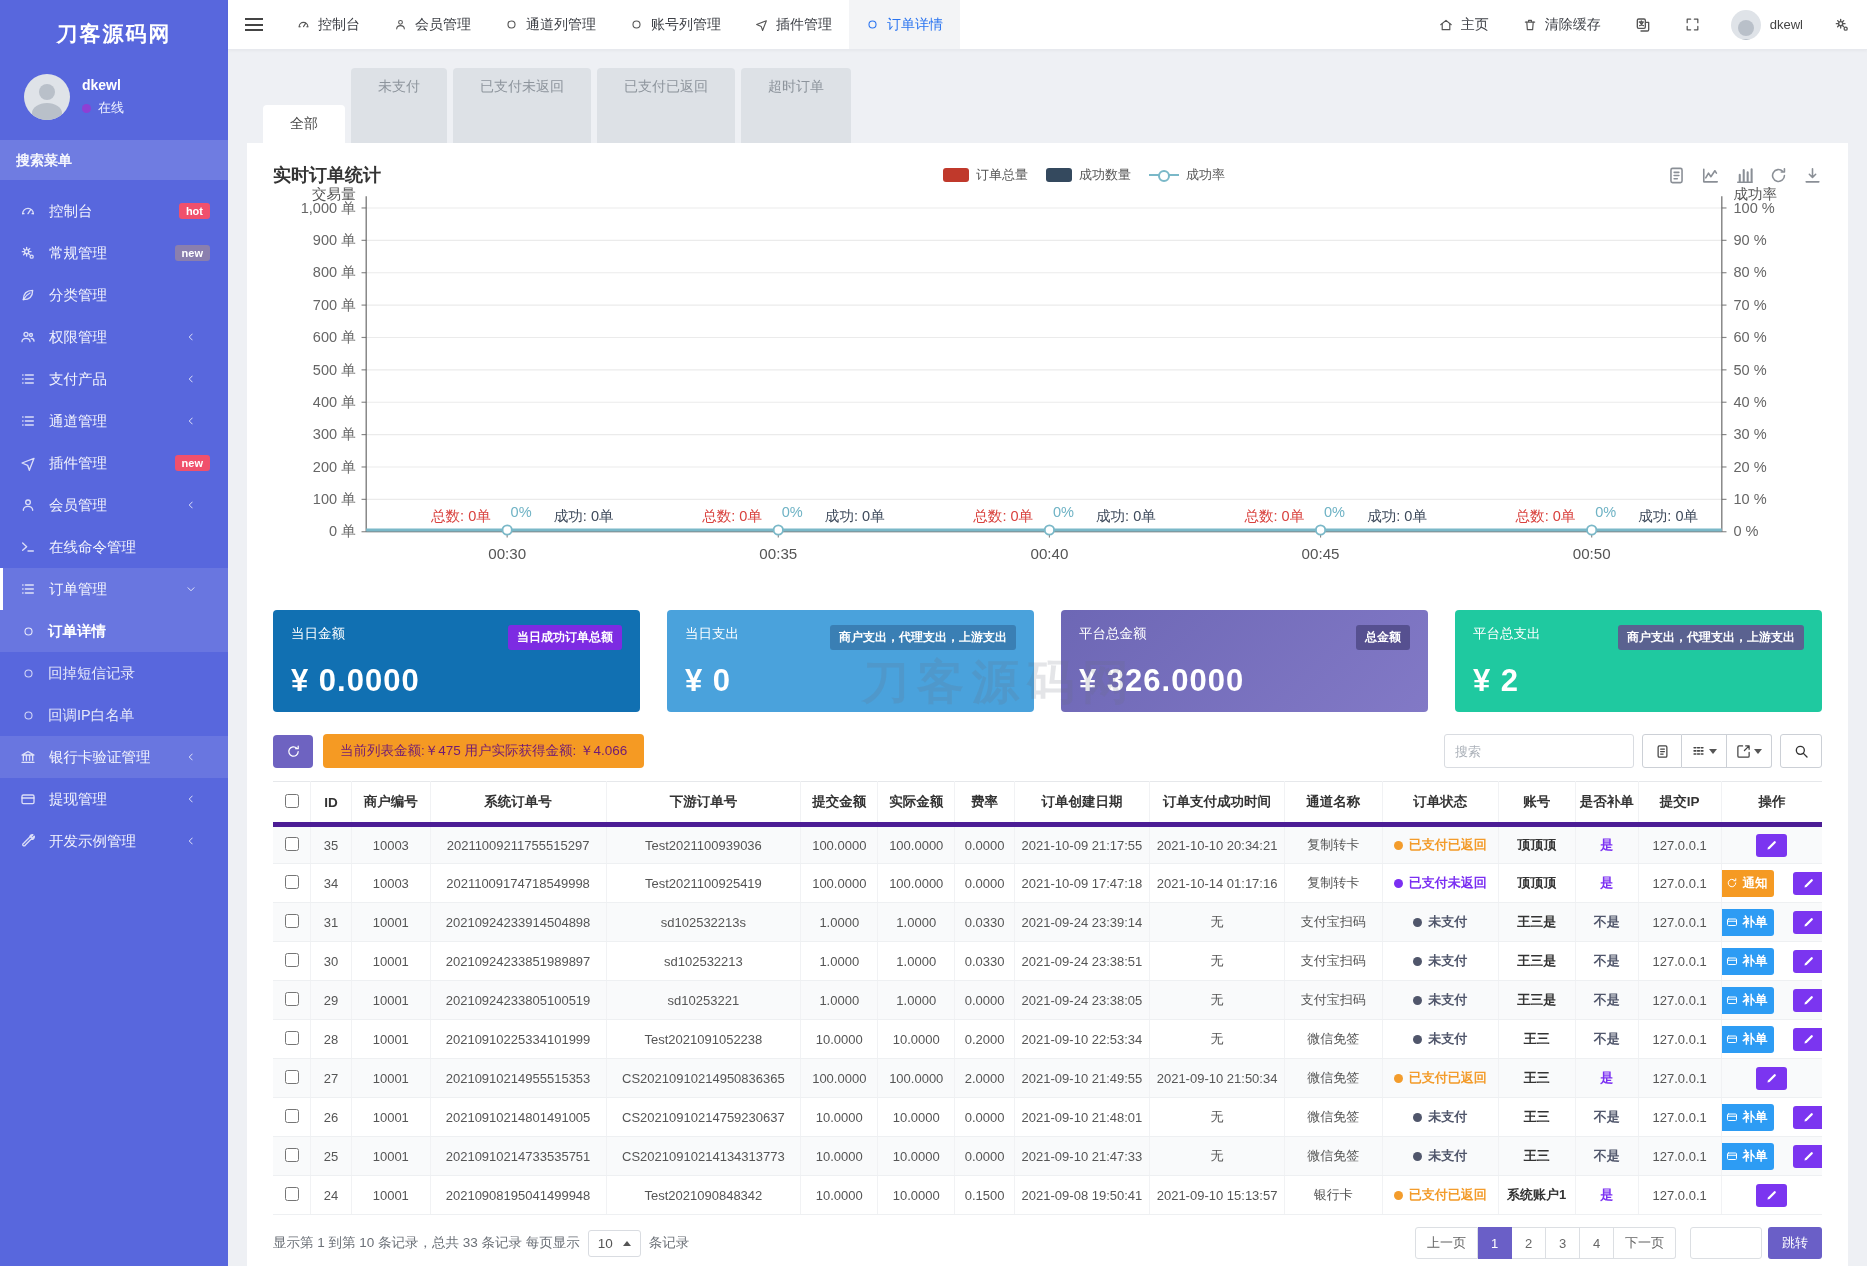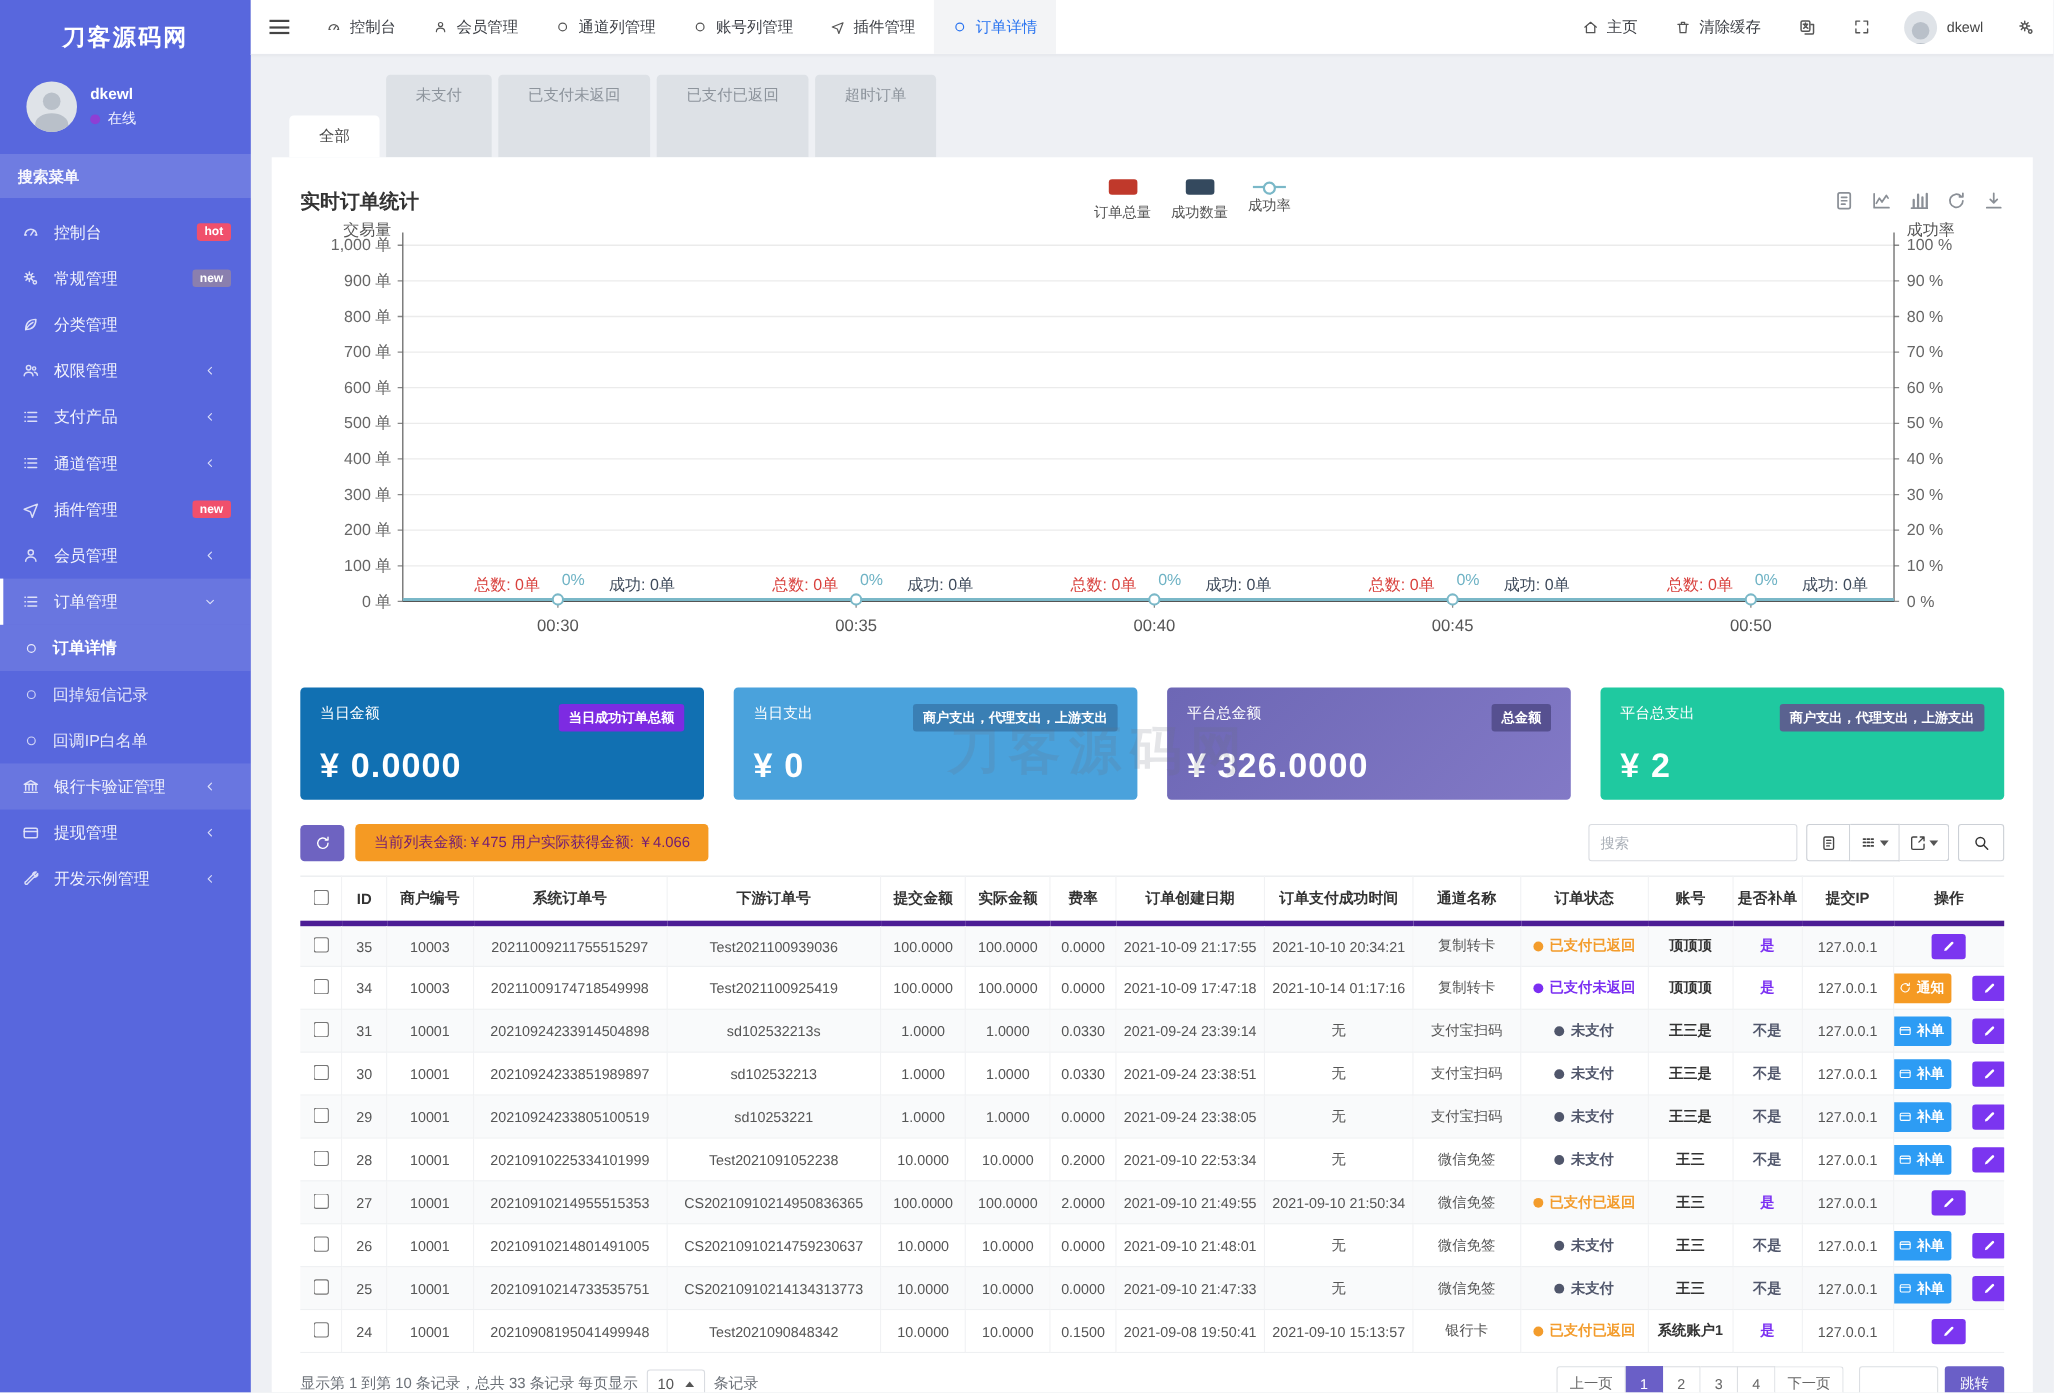--- a/index.html
+++ b/index.html
@@ -51,21 +51,21 @@
   
   .content { flex:1; padding:18px 19px 0; overflow:hidden; }
   .tabs { display:flex; gap:6px; padding-left:16px; }
   .tab { padding:10px 27px; background:#dde1e6; color:#8d949c; font-size:14px; border-radius:4px 4px 0 0; cursor:pointer; }
   .tab.active { background:#fff; color:#4a4a4a;margin-top:37px; }
   .panel { background:#fff; padding:20px 26px 16px; position:relative; }
 
   .chart-head { display:flex; align-items:center; }
   .chart-title { font-size:18px; font-weight:bold; color:#333; }
   .legend { display:flex; align-items:center; gap:18px; margin:0 auto; padding-left:120px; }
-  .lg-item { display:flex; align-items:center; gap:7px; color:#555; font-size:13px; cursor:pointer;flex-direction:column; }
+  .lg-item { display:flex; align-items:center; gap:7px; color:#555; font-size:13px; cursor:pointer; }
   .lg-swatch { width:26px; height:14px; border-radius:3px; }
   .lg-line { width:30px; height:0; border-top:2px solid #7ab8c8; position:relative; }
   .lg-line::after { content:""; position:absolute; left:50%; top:-6px; transform:translateX(-50%); width:8px; height:8px; border:2px solid #7ab8c8; border-radius:50%; background:#fff; }
   .chart-tools { display:flex; gap:15px; color:#8a8f96; }
   .chart-tools .ic { width:19px; height:19px; cursor:pointer; }
 
   .cards { display:grid; grid-template-columns:repeat(4,1fr); gap:27px; margin-top:18px; }
   .card { height:102px; border-radius:4px; color:#fff; padding:15px 18px; position:relative; cursor:default; }
   .card .c-top { display:flex; justify-content:space-between; align-items:flex-start; }
   .card .c-label { font-size:13.5px; }
@@ -209,20 +209,27 @@
         </div>
         <div class="nav-item    ">
           <svg class="ic" style="width:16px;height:16px" viewBox="0 0 24 24">
             <circle cx="12" cy="8" r="3.5"></circle>
             <path d="M5 20c0-3.8 3.4-6 7-6s7 2.2 7 6"></path>
           </svg>
           <span class="lbl">会员管理</span>
           <svg class="ic" style="width:12px;height:12px" viewBox="0 0 24 24">
             <path d="M14.5 6l-6 6 6 6"></path>
           </svg>
+        </div>
+        <div class="nav-item    ">
+          <svg class="ic" style="width:16px;height:16px" viewBox="0 0 24 24">
+            <path d="M4 6l6 5.5L4 17"></path>
+            <path d="M12 18h8"></path>
+          </svg>
+          <span class="lbl">在线命令管理</span>
         </div>
         <div class="nav-item   band open">
           <svg class="ic" style="width:16px;height:16px" viewBox="0 0 24 24">
             <path d="M8 6h12M8 12h12M8 18h12"></path>
             <path d="M4 6h.6M4 12h.6M4 18h.6"></path>
           </svg>
           <span class="lbl">订单管理</span>
           <svg class="ic" style="width:12px;height:12px" viewBox="0 0 24 24">
             <path d="M6 9.5l6 6 6-6"></path>
           </svg>

